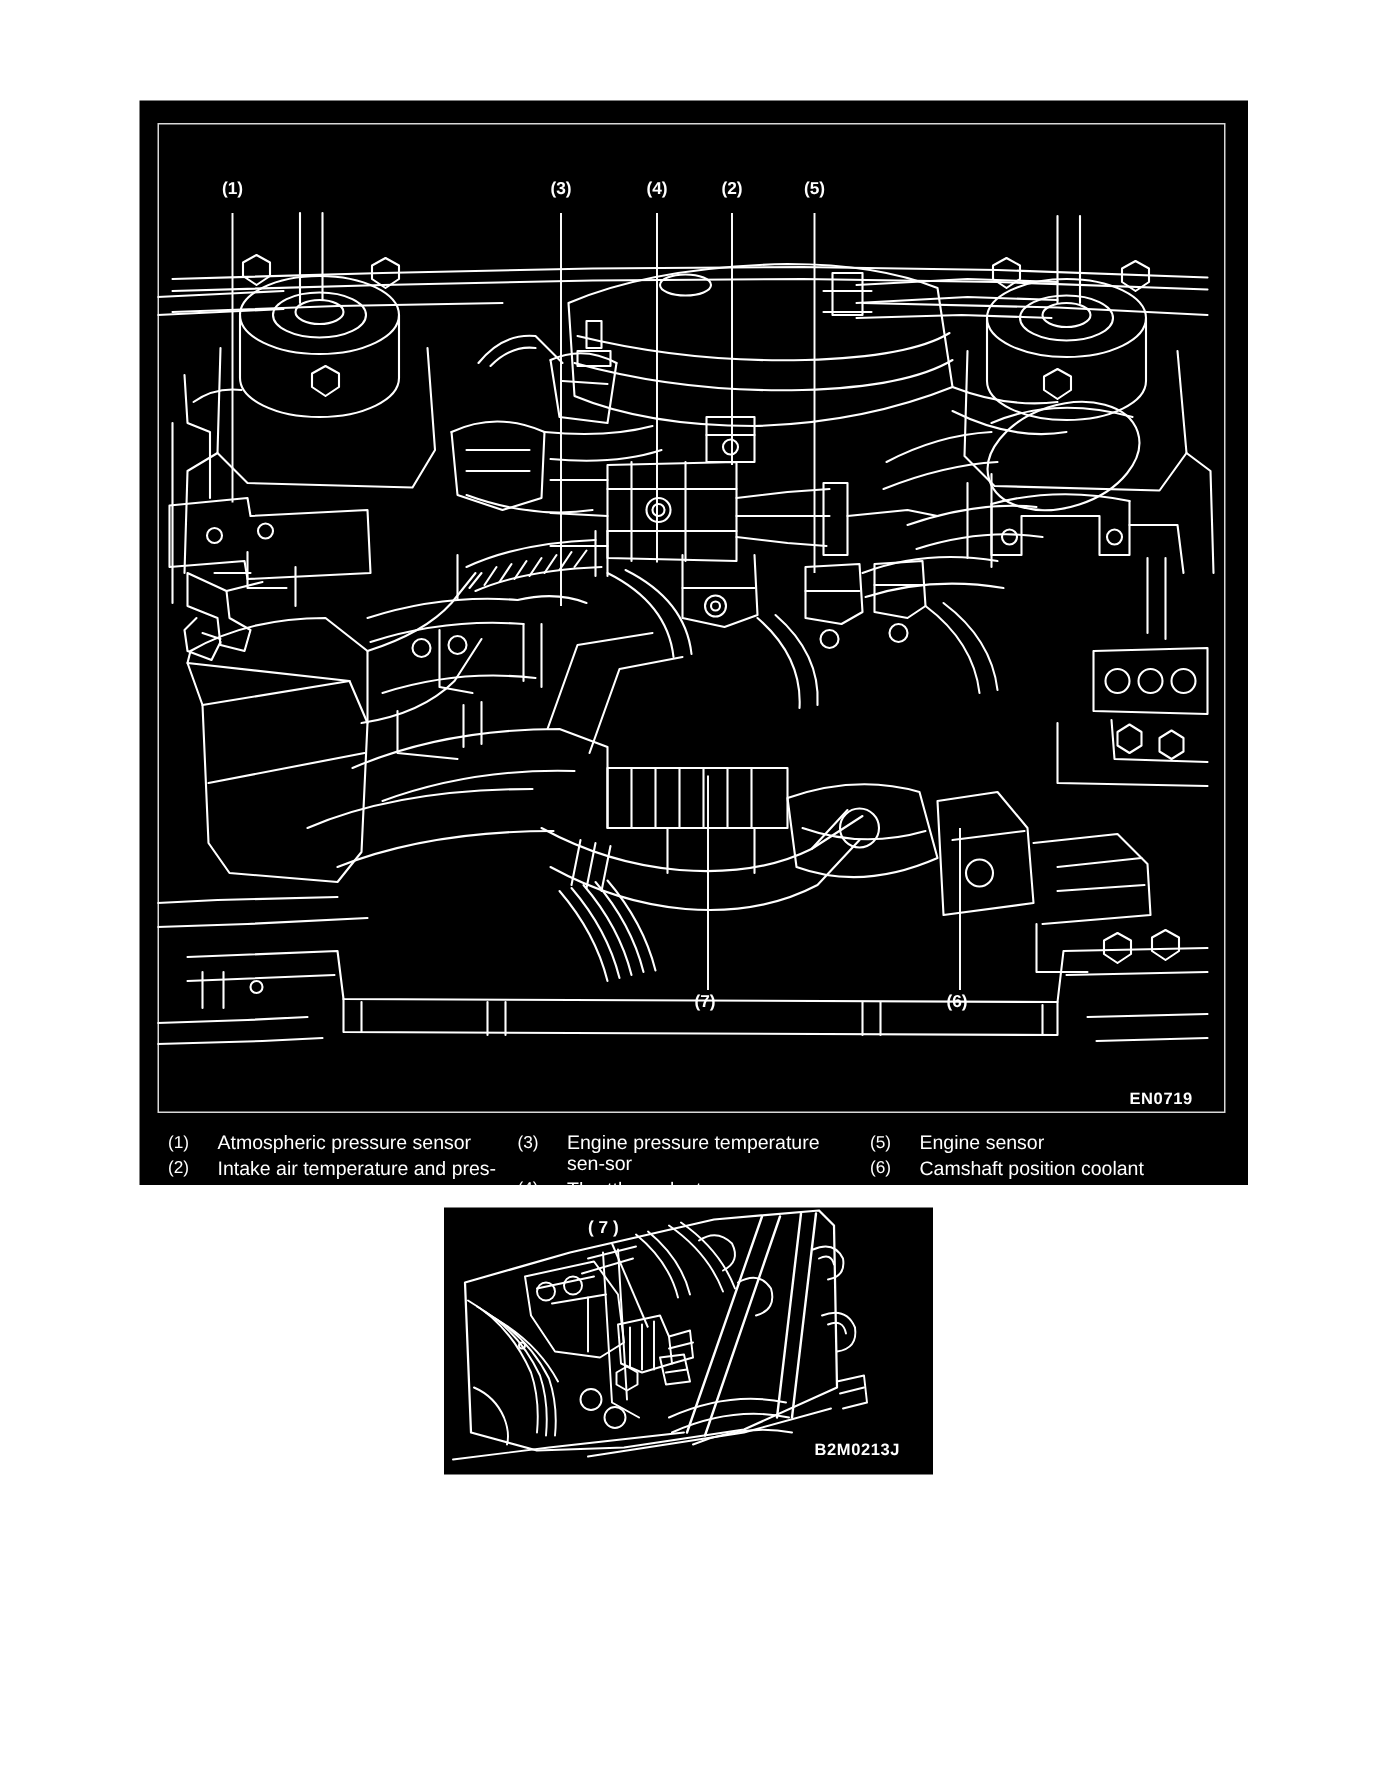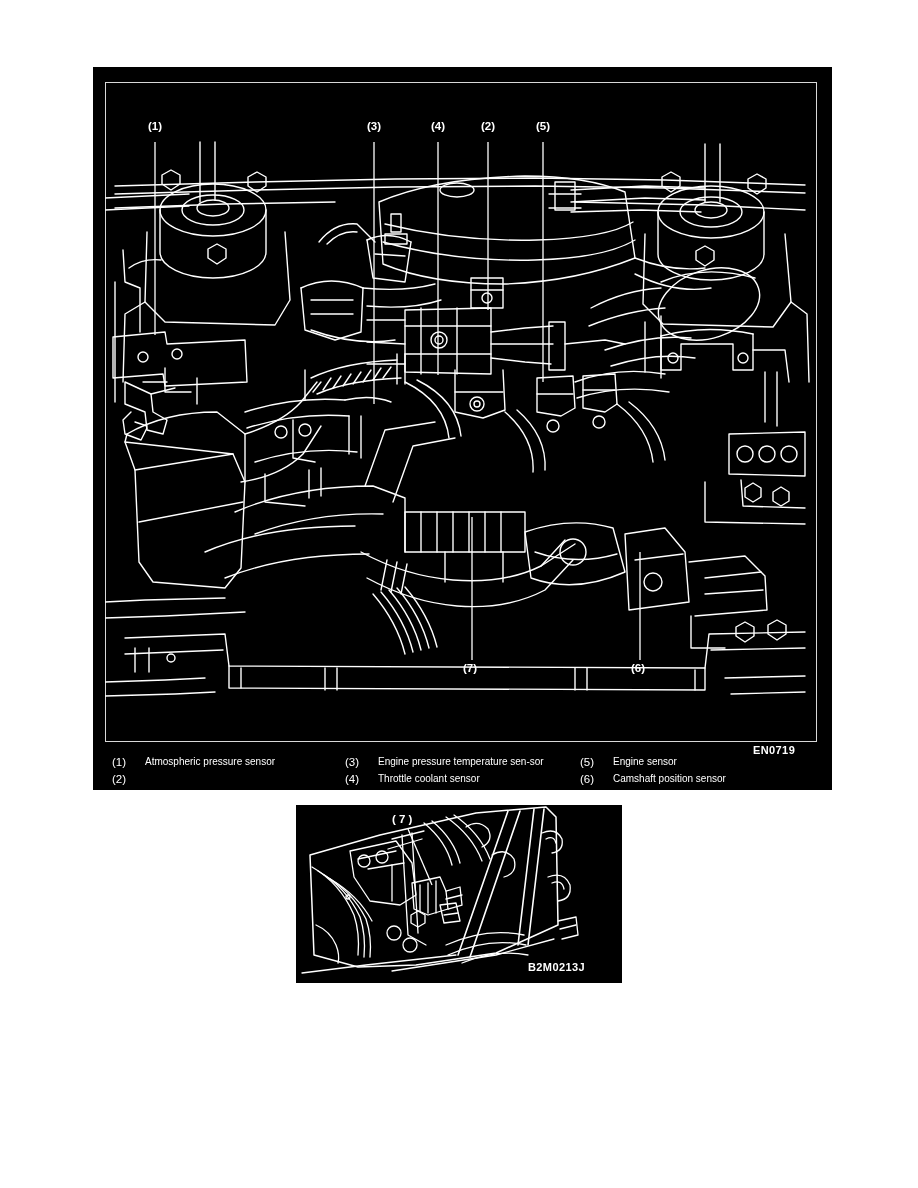--- a/index.html
+++ b/index.html
@@ -32,21 +32,21 @@
   }
   #main-illustration svg{display:block;width:100%;height:100%;}
 
   .fig-code{
     position:absolute;
     color:#ffffff;
     font-size:11px;
     font-weight:bold;
     letter-spacing:0.4px;
   }
-  #main-fig-code{ left:660px; top:677px; }
+  #main-fig-code{ left:660px; top:660px; }
 
   
   .callout{
     position:absolute;
     color:#ffffff;
     font-size:11.5px;
     font-weight:bold;
     white-space:nowrap;
   }
 
@@ -71,37 +71,37 @@
     margin-bottom:3px;
     line-height:14px;
   }
   .legend-num{
     flex:0 0 33px;
     font-size:11.5px;
     color:#ffffff;
   }
   .legend-text{
     flex:1 1 auto;
-    font-size:10px;
+    font-size:13px;
     color:#ffffff;
   }
 
   
   #detail-figure-panel{
     position:absolute;
     left:296px;top:805px;
     width:326px;height:178px;
     background:#000000;
   }
   #detail-illustration{
     position:absolute;
     left:0;top:0;width:326px;height:178px;
   }
   #detail-illustration svg{display:block;width:100%;height:100%;}
-  #detail-fig-code{ left:232px; top:156px; }
+  #detail-fig-code{ left:247px; top:156px; }
 </style>
 </head>
 <body>
 
 <div id="main-figure-panel">
 
   <div id="main-figure-frame"></div>
 
   <div id="main-illustration">
     <svg viewBox="0 0 712 660" preserveAspectRatio="none" xmlns="http://www.w3.org/2000/svg">
@@ -375,20 +375,21 @@
 
   <div id="legend">
 
     <div class="legend-col" id="legend-col-1">
       <div class="legend-item">
         <span class="legend-num">(1)</span>
         <span class="legend-text">Atmospheric pressure sensor</span>
       </div>
       <div class="legend-item">
         <span class="legend-num">(2)</span>
+        <span class="legend-text">Intake air temperature and pres-sure sensor</span>
       </div>
     </div>
 
     <div class="legend-col" id="legend-col-2">
       <div class="legend-item">
         <span class="legend-num">(3)</span>
         <span class="legend-text">Engine pressure temperature sen-sor</span>
       </div>
       <div class="legend-item">
         <span class="legend-num">(4)</span>
@@ -396,21 +397,21 @@
       </div>
     </div>
 
     <div class="legend-col" id="legend-col-3">
       <div class="legend-item">
         <span class="legend-num">(5)</span>
         <span class="legend-text">Engine sensor</span>
       </div>
       <div class="legend-item">
         <span class="legend-num">(6)</span>
-        <span class="legend-text">Camshaft position sensor</span>
+        <span class="legend-text">Camshaft position coolant</span>
       </div>
       <div class="legend-item">
         <span class="legend-num">(7)</span>
         <span class="legend-text">Crankshaft position sensor</span>
       </div>
     </div>
 
   </div>
 </div>
 

